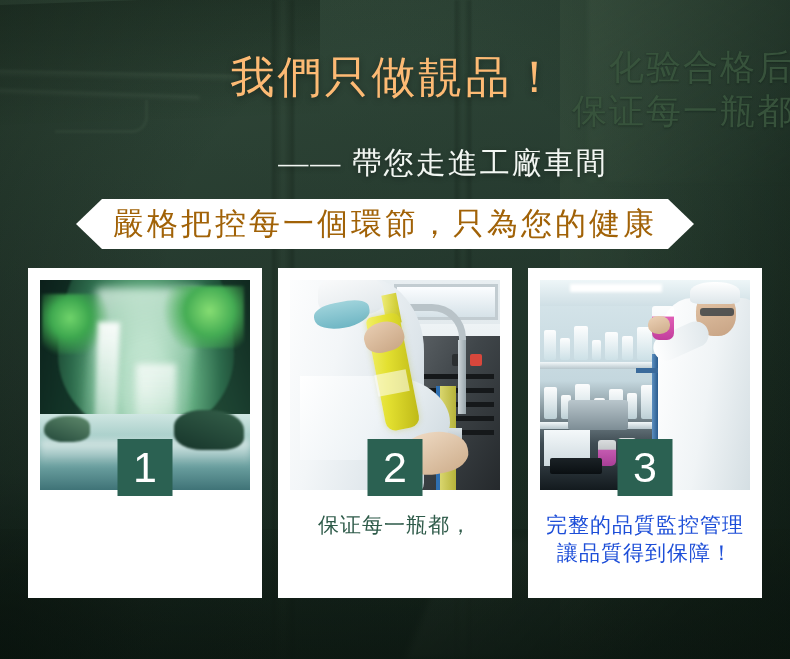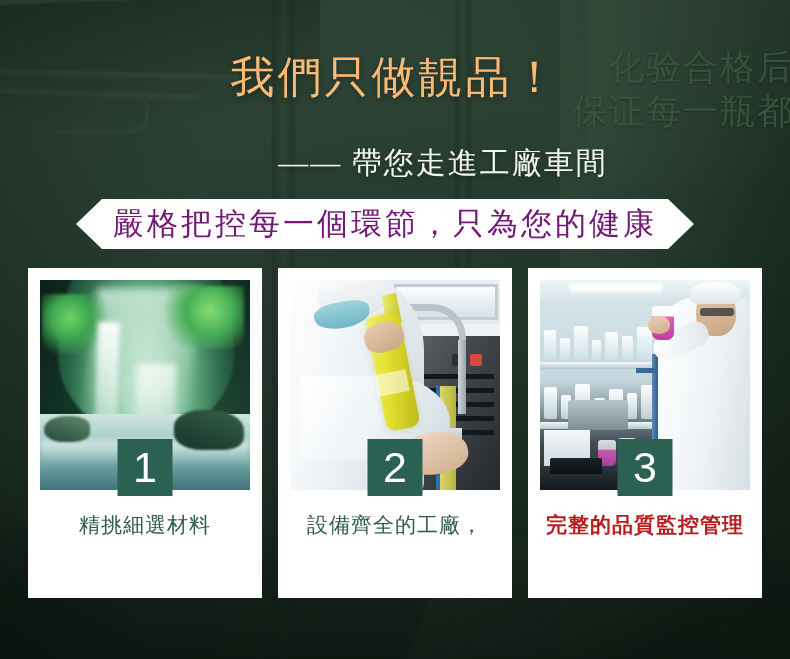--- a/index.html
+++ b/index.html
@@ -146,21 +146,21 @@
     position: absolute;
     left: 76px; top: 199px;
     width: 618px; height: 50px;
     background: #ffffff;
     clip-path: polygon(0% 50%, 26px 0%, calc(100% - 26px) 0%, 100% 50%, calc(100% - 26px) 100%, 26px 100%);
     display: flex;
     align-items: center;
     justify-content: center;
   }
   .ribbon-text {
-    color: #701a75;
+    color: #a16207;
     font-size: 31px;
     letter-spacing: 3px;
     line-height: 1;
     padding-bottom: 2px;
   }
 
   
   .cards {
     position: absolute;
     left: 28px; top: 268px;
@@ -204,21 +204,21 @@
     position: absolute;
     left: 0;
     top: 244px;
     width: 234px;
     text-align: center;
     color: #2f5b4a;
     font-size: 21px;
     line-height: 1.32;
     letter-spacing: 1px;
   }
-  .caption.bold { font-weight: bold; color: #b91c1c; }
+  .caption.bold { font-weight: normal; color: #1d4ed8; }
   .caption .line { display: block; }
 
   
   .ph1 { background: linear-gradient(180deg, #0c2230 0%, #14303a 40%, #2a4b4a 70%, #8fb8bc 100%); }
   .ph1 .arch {
     position: absolute; left: 18px; top: -66px; width: 176px; height: 220px;
     border-radius: 50% 50% 46% 46% / 64% 64% 36% 36%;
     background: radial-gradient(ellipse at 50% 78%, #cfe8d8 0%, #a9d6bb 18%, #5fa97d 38%, #2d6b4c 60%, #123425 85%);
     filter: blur(1px);
   }
@@ -519,21 +519,20 @@
         <div class="foliage2"></div>
         <div class="fall"></div>
         <div class="fall2"></div>
         <div class="water"></div>
         <div class="water-sheen"></div>
         <div class="rock"></div>
         <div class="rock2"></div>
       </div>
       <div class="badge">1</div>
       <div class="caption">
-        <span class="line">精挑細選材料</span>
       </div>
     </div>
 
     <div class="card">
       <div class="photo ph2">
         <div class="win"></div>
         <div class="wall"></div>
         <div class="machine"></div>
         <div class="slit s1"></div>
           <div class="slit s2"></div>
@@ -551,21 +550,21 @@
         <div class="mask"></div>
         <div class="arm"></div>
         <div class="bottle-neck"></div>
         <div class="bottle"></div>
         <div class="bottle-label"></div>
         <div class="hand1"></div>
         <div class="hand2"></div>
       </div>
       <div class="badge">2</div>
       <div class="caption">
-        <span class="line">設備齊全的工廠，</span>
+        <span class="line">保证每一瓶都，</span>
       </div>
     </div>
 
     <div class="card">
       <div class="photo ph3">
         <div class="ceiling"></div>
         <div class="lamp"></div>
         <div class="shelf shelf1"></div>
         <div class="shelf shelf2"></div>
         <div class="glass-row r1">
@@ -601,17 +600,18 @@
         <div class="head"></div>
         <div class="hat"></div>
         <div class="glasses"></div>
         <div class="lab-arm"></div>
         <div class="beaker"></div>
         <div class="lab-hand"></div>
       </div>
       <div class="badge">3</div>
       <div class="caption bold">
         <span class="line">完整的品質監控管理</span>
+        <span class="line">讓品質得到保障！</span>
       </div>
     </div>
 
   </div>
 </div>
 
 </body></html>

